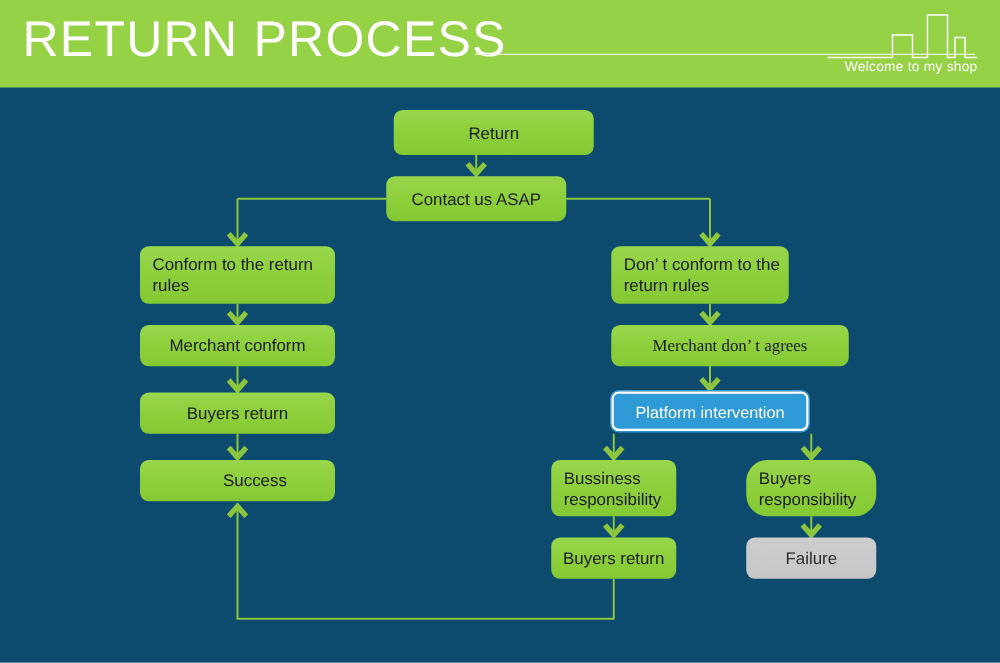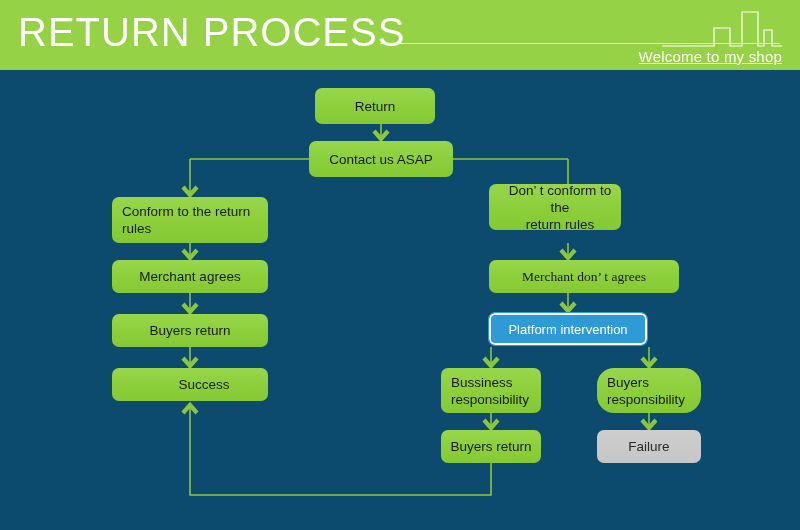--- a/index.html
+++ b/index.html
@@ -53,26 +53,25 @@
     position: absolute;
     right: 18px;
     top: 8px;
     width: 120px;
     height: 40px;
   }
   #header-tagline {
     position: absolute;
     right: 18px;
     top: 48px;
-    font-size: 15px;
+    font-size: 11px;
     color: #ffffff;
     letter-spacing: .2px;
     text-align: right;
     white-space: nowrap;
-    text-decoration: underline;
   }
 
   
   #chart-canvas {
     position: absolute;
     left: 0;
     top: 70px;
     width: 800px;
     height: 460px;
   }
@@ -173,31 +172,31 @@
         <polyline points="561,180 568,188 575,180"></polyline>
         <polyline points="561,233 568,241 575,233"></polyline>
         <polyline points="484,288 491,296 498,288"></polyline>
         <polyline points="642,288 649,296 656,288"></polyline>
         <polyline points="484,350 491,358 498,350"></polyline>
         <polyline points="642,350 649,358 656,350"></polyline>
         <polyline points="183,343 190,335 197,343"></polyline>
       </g>
     </svg>
 
-    <div class="node center" style="left:315px; top:18px; width:120px; height:36px;">Return</div>
+    <div class="node center" style="left:315px; top:18px; width:160px; height:36px;">Return</div>
 
     <div class="node center" style="left:309px; top:71px; width:144px; height:36px;">Contact us ASAP</div>
 
     <div class="node left" style="left:112px; top:127px; width:156px; height:46px;">Conform to the return
 rules</div>
 
-    <div class="node left" style="left:489px; top:114px; width:132px; height:46px;text-align:center;">Don’  t conform to the
+    <div class="node left" style="left:489px; top:127px; width:142px; height:46px;">Don’  t conform to the
 return rules</div>
 
-    <div class="node center" style="left:112px; top:190px; width:156px; height:33px;">Merchant agrees</div>
+    <div class="node center" style="left:112px; top:190px; width:156px; height:33px;">Merchant conform</div>
 
     <div class="node center" style="left:489px; top:190px; width:190px; height:33px;font-family:Liberation Serif, serif;">Merchant don’  t agrees</div>
 
     <div class="node center" style="left:112px; top:244px; width:156px; height:33px;">Buyers return</div>
 
     <div class="node center blue" style="left:489px; top:243px; width:158px; height:32px;">Platform intervention</div>
 
     <div class="node center" style="left:112px; top:298px; width:156px; height:33px;padding-left:28px;">Success</div>
 
     <div class="node left" style="left:441px; top:298px; width:100px; height:45px;">Bussiness

